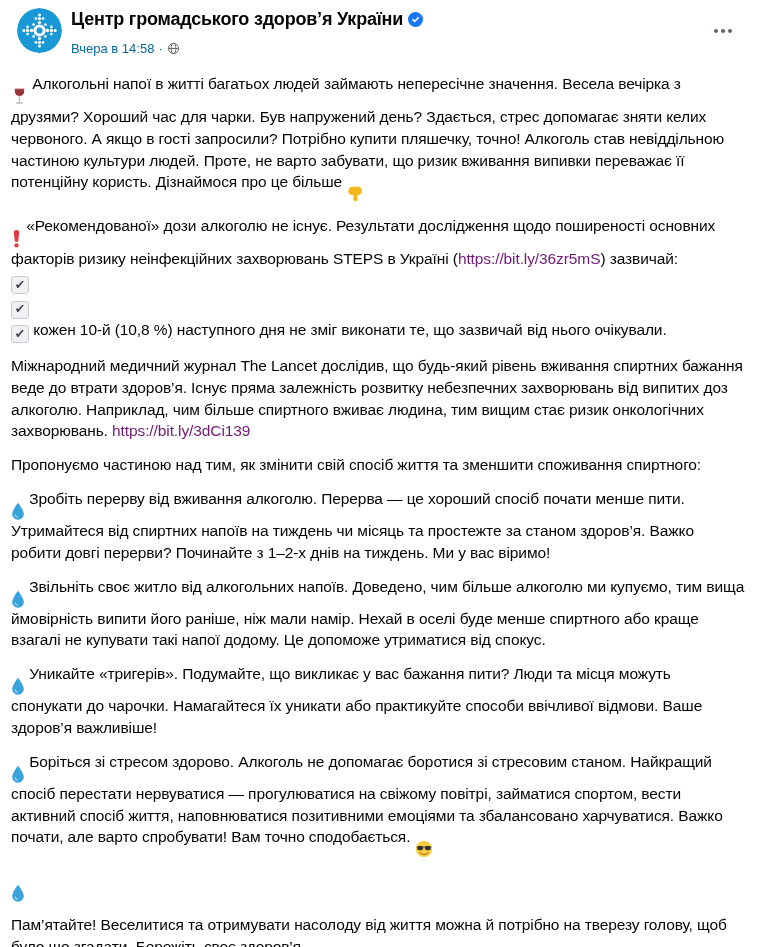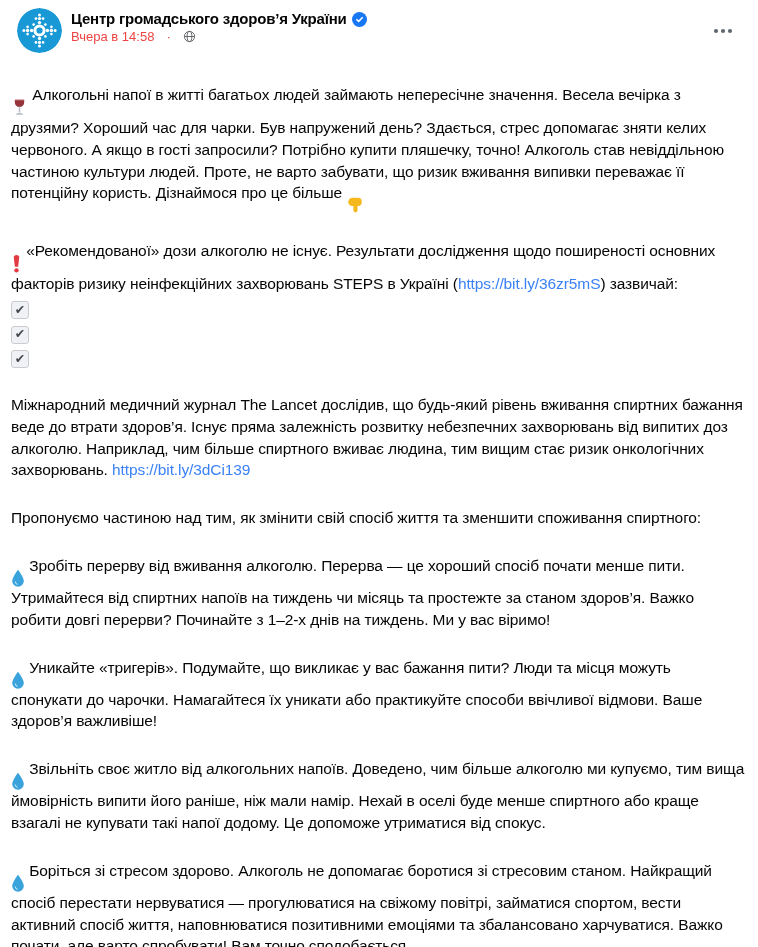--- a/index.html
+++ b/index.html
@@ -6,31 +6,31 @@
   body{
     width:758px;height:947px;overflow:hidden;background:#fff;
     font-family:"Liberation Sans","DejaVu Sans",sans-serif;color:#050505;
   }
   .post{width:758px;}
   .header{display:flex;align-items:flex-start;padding:8px 16px 0 17px;position:relative;}
   .avatar{width:45px;height:45px;border-radius:50%;overflow:hidden;flex:0 0 auto;cursor:pointer;}
   .avatar svg{display:block;}
   .meta{margin-left:9px;padding-top:1px;}
   .name-row{display:flex;align-items:center;gap:5px;}
-  .page-name{font-size:15px;font-weight:700;line-height:20px;letter-spacing:-0.2px;cursor:pointer;}
+  .page-name{font-size:18px;font-weight:700;line-height:20px;letter-spacing:-0.2px;cursor:pointer;}
   .badge{display:inline-flex;line-height:0;}
-  .sub{display:flex;align-items:center;gap:12px;font-size:13px;color:#ef4444;margin-top:0;}
+  .sub{display:flex;align-items:center;gap:4px;font-size:13px;color:#0369a1;margin-top:12px;}
   .sub .ts{cursor:pointer;}
   .globe{display:inline-flex;line-height:0;}
   .more{position:absolute;right:20px;top:16px;width:30px;height:30px;display:flex;align-items:center;justify-content:center;border-radius:50%;cursor:pointer;}
   .body{padding:5px 12px 0 11px;font-size:15.5px;line-height:21.8px;letter-spacing:-0.1px;}
-  .para{margin:26px 0;}
+  .para{margin:12px 0;}
   .para.tight{margin:0;}
   .para.tight-bottom{margin:10px 0 0 0;}
-  .link{color:#3b82f6;text-decoration:none;cursor:pointer;}
+  .link{color:#701a75;text-decoration:none;cursor:pointer;}
   .emoji{display:inline-block;vertical-align:-3px;line-height:0;}
   .emoji svg{display:inline-block;vertical-align:top;}
   .emoji.check-box{
     width:16px;height:16px;background:#f0f1f4;border:1px solid #c9ccd1;border-radius:3px;
     display:inline-flex;align-items:center;justify-content:center;vertical-align:-3px;
   }
   .cbx{font-family:"DejaVu Sans",sans-serif;font-size:12.5px;font-weight:700;color:#41454c;line-height:1;}
 </style>
 </head>
 <body>
@@ -118,35 +118,35 @@
             <circle cx="5" cy="17.2" r="2.3" fill="#e23b43"></circle>
           </svg></span><span> «Рекомендованої» дози алкоголю не існує. Результати дослідження щодо поширеності основних факторів ризику неінфекційних захворювань STEPS в Україні (</span><a class="link" href="#">https://bit.ly/36zr5mS</a><span>) зазвичай:</span></p>
       <p class="para tight"><span class="emoji check-box">
           <span class="cbx">✔</span>
         </span></p>
       <p class="para tight"><span class="emoji check-box">
           <span class="cbx">✔</span>
         </span></p>
       <p class="para tight"><span class="emoji check-box">
           <span class="cbx">✔</span>
-        </span></p>
+        </span><span> кожен 10-й (10,8 %) наступного дня не зміг виконати те, що зазвичай від нього очікували.</span></p>
       <p class="para"><span>Міжнародний медичний журнал The Lancet дослідив, що будь-який рівень вживання спиртних бажання веде до втрати здоров’я. Існує пряма залежність розвитку небезпечних захворювань від випитих доз алкоголю. Наприклад, чим більше спиртного вживає людина, тим вищим стає ризик онкологічних захворювань. </span><a class="link" href="#">https://bit.ly/3dCi139</a></p>
       <p class="para"><span>Пропонуємо частиною над тим, як змінити свій спосіб життя та зменшити споживання спиртного:</span></p>
       <p class="para"><span class="emoji droplet"><svg width="14" height="18" viewBox="0 0 14 18">
             <path d="M7 .8C7 .8 1.2 8.3 1.2 12a5.8 5.8 0 0 0 11.6 0C12.8 8.3 7 .8 7 .8z" fill="#3ba3dc"></path>
             <path d="M4.3 12.7a3.2 3.2 0 0 0 1.9 2.6" stroke="#bfe4f5" stroke-width="1.1" fill="none" stroke-linecap="round"></path>
           </svg></span><span> Зробіть перерву від вживання алкоголю. Перерва — це хороший спосіб почати менше пити. Утримайтеся від спиртних напоїв на тиждень чи місяць та простежте за станом здоров’я. Важко робити довгі перерви? Починайте з 1–2-х днів на тиждень. Ми у вас віримо!</span></p>
       <p class="para"><span class="emoji droplet"><svg width="14" height="18" viewBox="0 0 14 18">
             <path d="M7 .8C7 .8 1.2 8.3 1.2 12a5.8 5.8 0 0 0 11.6 0C12.8 8.3 7 .8 7 .8z" fill="#3ba3dc"></path>
             <path d="M4.3 12.7a3.2 3.2 0 0 0 1.9 2.6" stroke="#bfe4f5" stroke-width="1.1" fill="none" stroke-linecap="round"></path>
-          </svg></span><span> Уникайте «тригерів». Подумайте, що викликає у вас бажання пити? Люди та місця можуть спонукати до чарочки. Намагайтеся їх уникати або практикуйте способи ввічливої відмови. Ваше здоров’я важливіше!</span></p>
+          </svg></span><span> Звільніть своє житло від алкогольних напоїв. Доведено, чим більше алкоголю ми купуємо, тим вища ймовірність випити його раніше, ніж мали намір. Нехай в оселі буде менше спиртного або краще взагалі не купувати такі напої додому. Це допоможе утриматися від спокус.</span></p>
       <p class="para"><span class="emoji droplet"><svg width="14" height="18" viewBox="0 0 14 18">
             <path d="M7 .8C7 .8 1.2 8.3 1.2 12a5.8 5.8 0 0 0 11.6 0C12.8 8.3 7 .8 7 .8z" fill="#3ba3dc"></path>
             <path d="M4.3 12.7a3.2 3.2 0 0 0 1.9 2.6" stroke="#bfe4f5" stroke-width="1.1" fill="none" stroke-linecap="round"></path>
-          </svg></span><span> Звільніть своє житло від алкогольних напоїв. Доведено, чим більше алкоголю ми купуємо, тим вища ймовірність випити його раніше, ніж мали намір. Нехай в оселі буде менше спиртного або краще взагалі не купувати такі напої додому. Це допоможе утриматися від спокус.</span></p>
+          </svg></span><span> Уникайте «тригерів». Подумайте, що викликає у вас бажання пити? Люди та місця можуть спонукати до чарочки. Намагайтеся їх уникати або практикуйте способи ввічливої відмови. Ваше здоров’я важливіше!</span></p>
       <p class="para"><span class="emoji droplet"><svg width="14" height="18" viewBox="0 0 14 18">
             <path d="M7 .8C7 .8 1.2 8.3 1.2 12a5.8 5.8 0 0 0 11.6 0C12.8 8.3 7 .8 7 .8z" fill="#3ba3dc"></path>
             <path d="M4.3 12.7a3.2 3.2 0 0 0 1.9 2.6" stroke="#bfe4f5" stroke-width="1.1" fill="none" stroke-linecap="round"></path>
           </svg></span><span> Боріться зі стресом здорово. Алкоголь не допомагає боротися зі стресовим станом. Найкращий спосіб перестати нервуватися — прогулюватися на свіжому повітрі, займатися спортом, вести активний спосіб життя, наповнюватися позитивними емоціями та збалансовано харчуватися. Важко почати, але варто спробувати! Вам точно сподобається. </span><span class="emoji sunglasses"><svg width="18" height="18" viewBox="0 0 20 20">
             <circle cx="10" cy="10" r="9" fill="#fccd3e"></circle>
             <path d="M1.8 7.3h16.4v1H1.8z" fill="#2f3136"></path>
             <rect x="2.6" y="6.8" width="6.4" height="4.7" rx="2" fill="#2f3136"></rect>
             <rect x="11" y="6.8" width="6.4" height="4.7" rx="2" fill="#2f3136"></rect>
             <path d="M5.5 14.3c2.8 2.3 6.2 2.3 9 0" stroke="#a66a1f" stroke-width="1.3" fill="none" stroke-linecap="round"></path>
           </svg></span></p>

